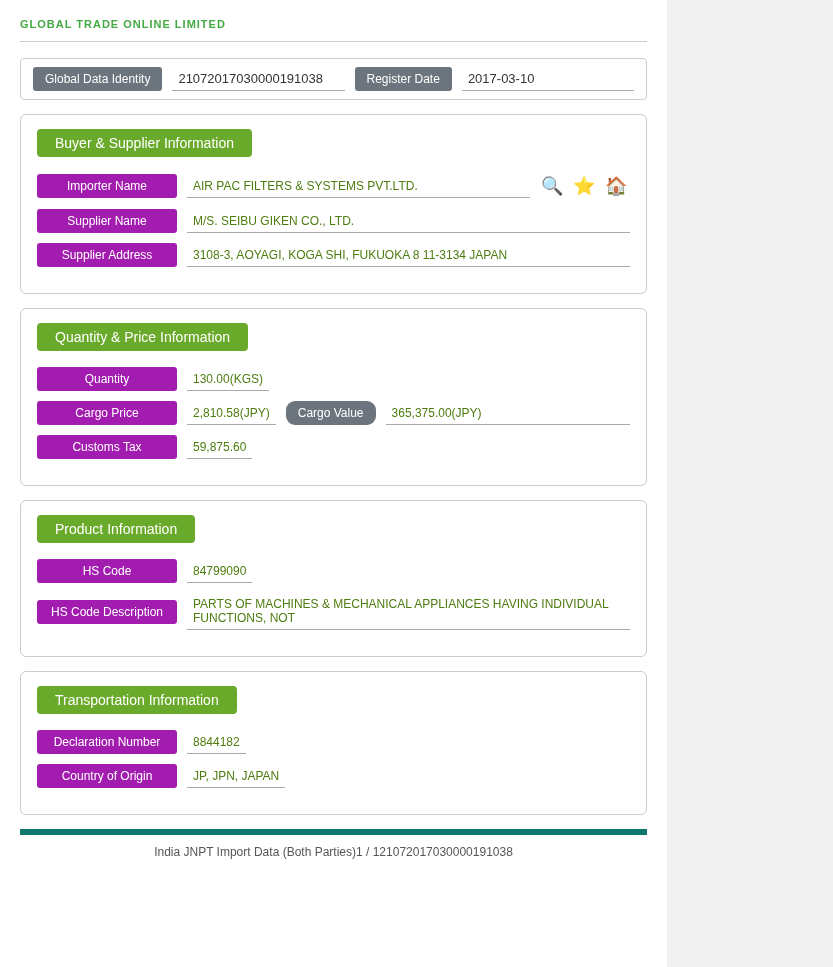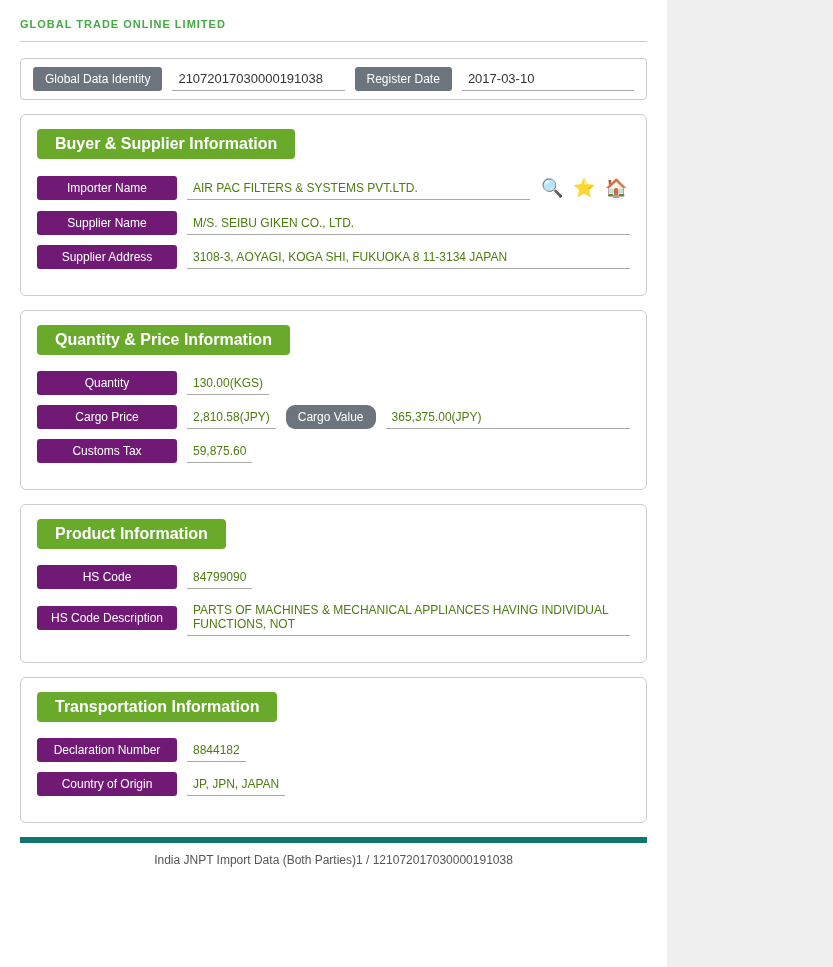--- a/index.html
+++ b/index.html
@@ -60,36 +60,36 @@
       border-radius: 6px;
       margin-bottom: 14px;
       padding: 16px 16px 16px 16px;
       background: #fff;
       position: relative;
     }
     .section-title {
       display: inline-block;
       background: #6aaa2a;
       color: #fff;
-      font-size: 16px;
-      font-weight: bold;
+      font-size: 14px;
+      font-weight: normal;
       border-radius: 4px;
       padding: 6px 18px;
       margin-bottom: 14px;
       position: relative;
       top: -2px;
     }
     .field-row {
       display: flex;
       align-items: center;
       margin-bottom: 10px;
       gap: 10px;
     }
     .field-label {
-      background: #701a75;
+      background: #a21caf;
       color: #fff;
       border-radius: 3px;
       padding: 5px 0;
       font-size: 12px;
       text-align: center;
       white-space: nowrap;
       min-width: 140px;
       width: 140px;
     }
     .field-value {

